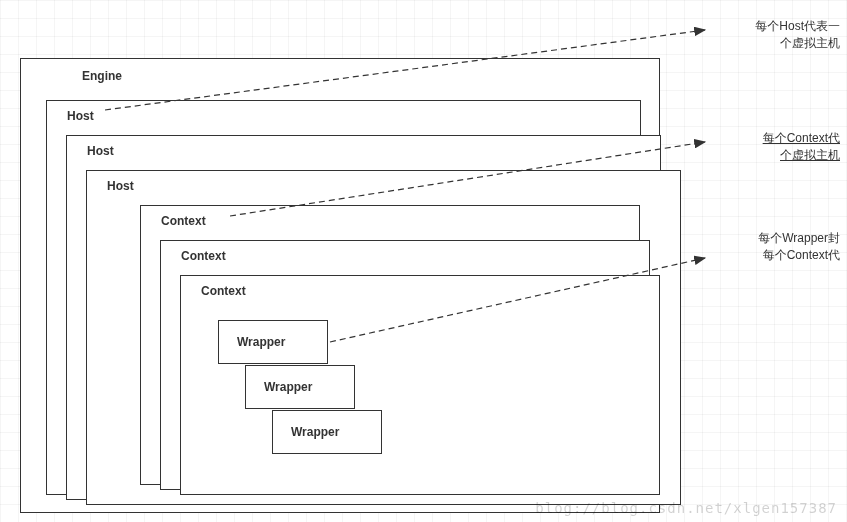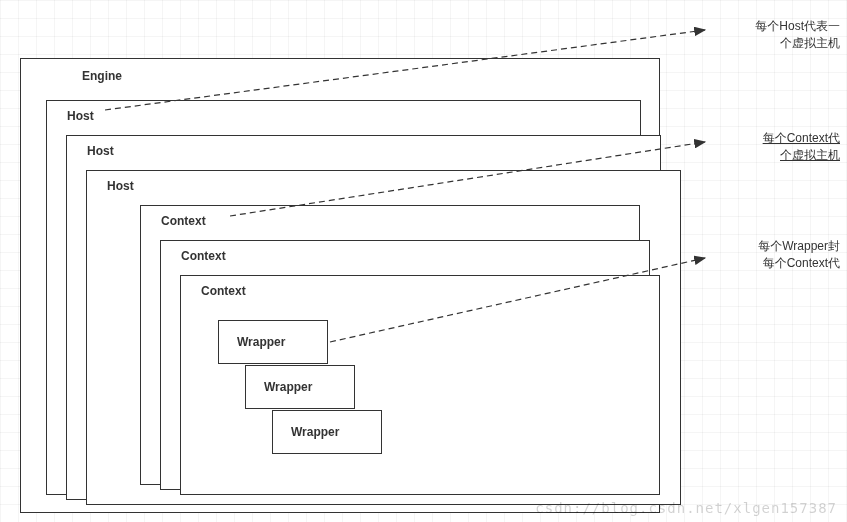--- a/index.html
+++ b/index.html
@@ -98,32 +98,32 @@
 </div>
 
 <div class="anno" style="left:710px; top:18px;">
   <span>每个Host代表一</span><br>
   <span>个虚拟主机</span>
 </div>
 <div class="anno" style="left:710px; top:130px;text-decoration:underline;">
   <span>每个Context代</span><br>
   <span>个虚拟主机</span>
 </div>
-<div class="anno" style="left:710px; top:238px;">
+<div class="anno" style="left:710px; top:230px;">
   <span>每个Wrapper封</span><br>
   <span>每个Context代</span>
 </div>
 
 <svg class="arrows">
   <defs>
     <marker id="ah" markerWidth="10" markerHeight="8" refX="9" refY="4" orient="auto">
       <path d="M0,0 L10,4 L0,8 Z" fill="#333"></path>
     </marker>
   </defs>
 
   <line x1="105" y1="110" x2="705" y2="30" stroke="#333" stroke-width="1.2" stroke-dasharray="6,4" marker-end="url(#ah)"></line>
 
   <line x1="230" y1="216" x2="705" y2="142" stroke="#333" stroke-width="1.2" stroke-dasharray="6,4" marker-end="url(#ah)"></line>
 
   <line x1="330" y1="342" x2="705" y2="258" stroke="#333" stroke-width="1.2" stroke-dasharray="6,4" marker-end="url(#ah)"></line>
 </svg>
 
-<div class="watermark">csdn://blog.csdn.net/xlgen157387</div>
+<div class="watermark">blog://blog.csdn.net/xlgen157387</div>
 
 </body></html>

